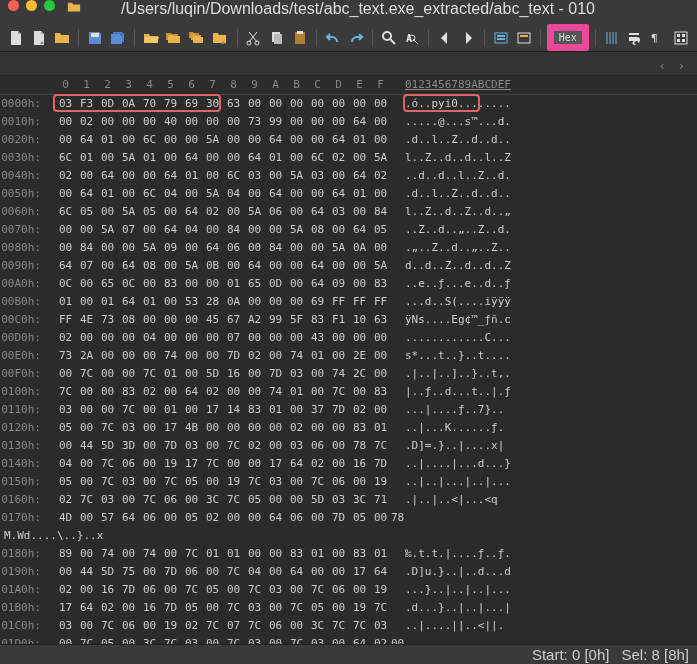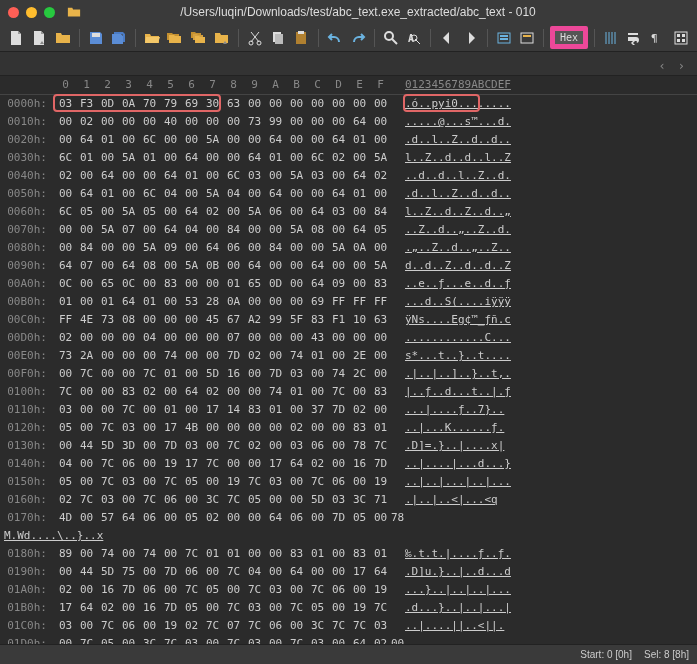--- a/index.html
+++ b/index.html
@@ -12,25 +12,24 @@
     height: 664px;
     overflow: hidden;
     display: flex;
     flex-direction: column;
   }
   
   .titlebar {
     background: #3a3a3a;
     height: 24px;
     display: flex;
-    align-items: center;
     padding: 0 8px;
     color: #ddd;
     font-family: -apple-system, sans-serif;
-    font-size: 12px;
+    font-size: 16px;
   }
   .traffic-lights { display: flex; gap: 7px; margin-right: 12px; }
   .tl { width: 11px; height: 11px; border-radius: 50%; }
   .tl.red { background: #ff5f56; }
   .tl.yellow { background: #ffbd2e; }
   .tl.green { background: #27c93f; }
   .title-icon { width: 14px; height: 14px; margin-right: 6px; display:flex; align-items:center; justify-content:center;}
   .titlebar .title { flex: 1; text-align: center; overflow:hidden; text-overflow:ellipsis; white-space:nowrap; padding-right:60px;}
   
   .toolbar {
@@ -45,21 +44,21 @@
   .toolbar .sep { width: 1px; height: 18px; background: #555; margin: 0 3px; }
   .tool-btn {
     width: 22px; height: 22px;
     display:flex; align-items:center; justify-content:center;
     border-radius: 2px;
     cursor: pointer;
   }
   .tool-btn svg { width: 16px; height: 16px; }
   .hex-label {
     background: #555;
-    border: 5px solid #ec4899;
+    border: 7px solid #ec4899;
     padding: 1px 5px;
     font-size: 10px;
     color: #ddd;
     border-radius: 2px;
   }
   
   .tabbar {
     background: #333;
     height: 24px;
     display: flex;
@@ -101,41 +100,41 @@
     line-height: 18px;
     white-space: pre;
   }
   .hex-header {
     color: #888;
     border-bottom: 1px solid #444;
   }
   .hex-header .addr-col { text-align:right; padding-right:6px; }
   .hex-header .hc { text-align:center; }
   .hex-header .asc { padding-left:4px;text-decoration:underline; }
-  .hex-row .addr { color: #888; text-align:right; padding-right:8px; }
+  .hex-row .addr { color: #888; text-align:right; padding-right:14px; }
   .hex-row .b { text-align:center; color:#ccc; }
-  .hex-row .ascii { color:#ccc; padding-left:4px;text-decoration:underline; }
+  .hex-row .ascii { color:#ccc; padding-left:4px; }
   .sel-box {
     border: 2px solid #e06666;
     border-radius: 4px;
     position: absolute;
     pointer-events:none;
   }
   .hex-rows { position: relative; }
   
   .statusbar {
     background: #3a3a3a;
     height: 20px;
     border-top: 1px solid #222;
     display:flex;
     justify-content:flex-end;
     align-items:center;
     padding: 0 8px;
     font-family: -apple-system, sans-serif;
-    font-size: 10px;
+    font-size: 15px;
     color:#ccc;
     gap: 12px;
   }
 </style>
 </head>
 <body>
 
 <div class="titlebar">
   <div class="traffic-lights">
     <div class="tl red"></div>

